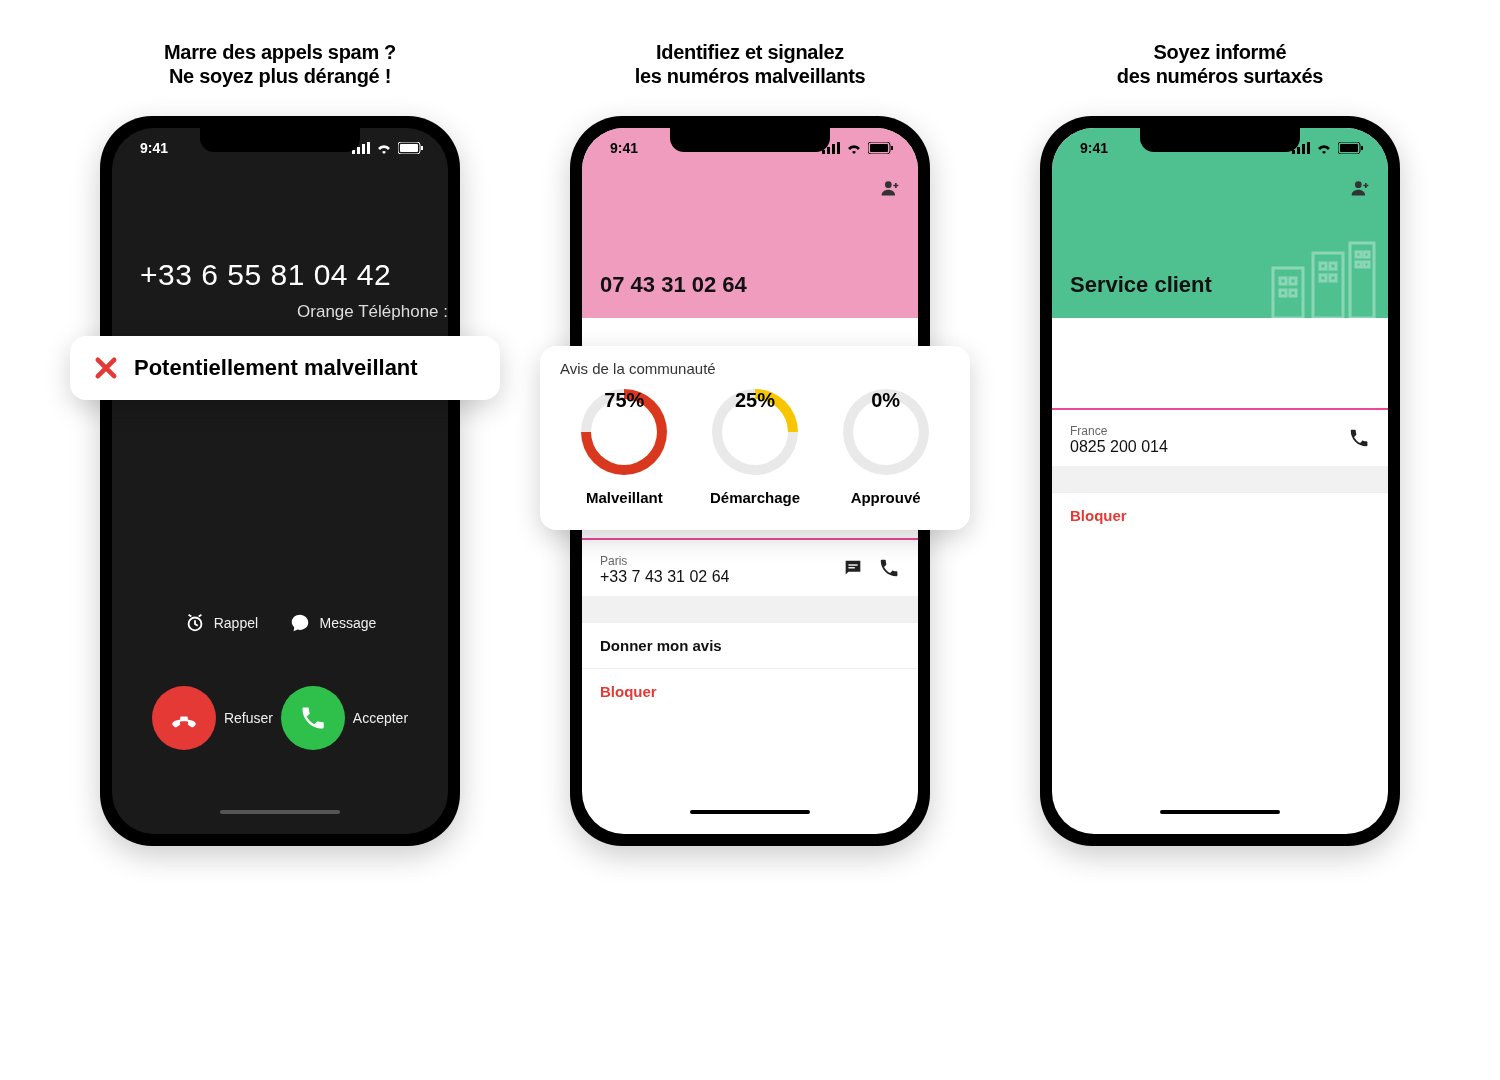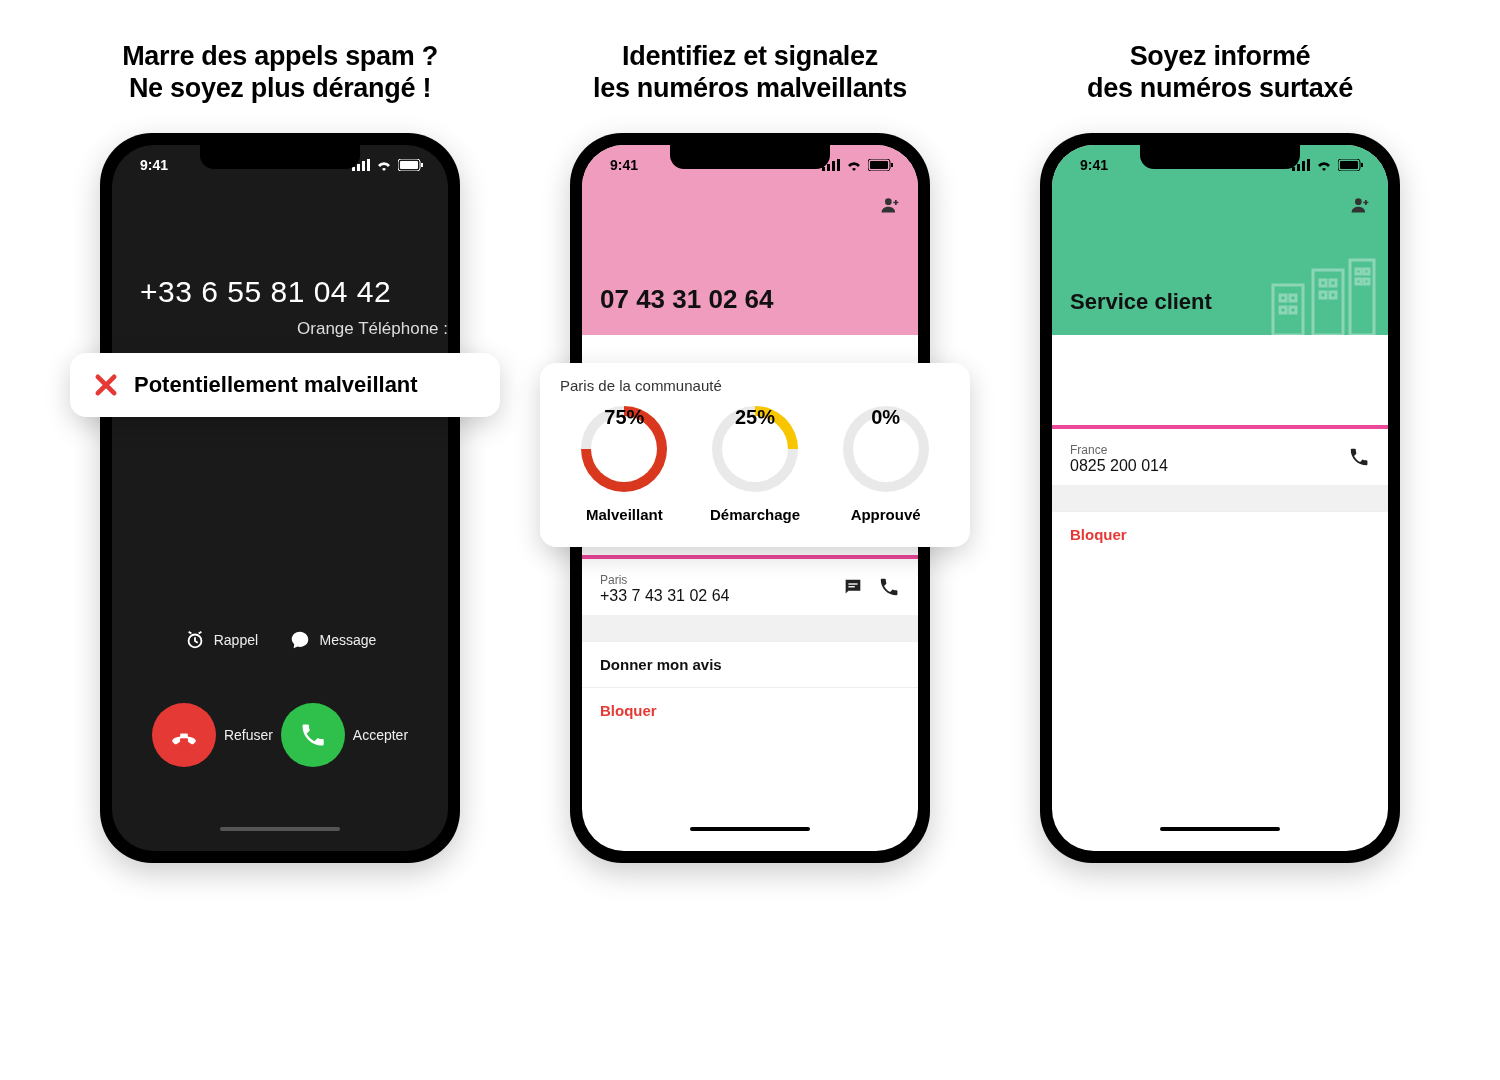--- a/index.html
+++ b/index.html
@@ -8,21 +8,21 @@
     background: #fff;
     width: 1500px;
     height: 1080px;
     padding: 40px 30px;
   }
   .row { display: flex; gap: 70px; justify-content: center; }
   .col { display: flex; flex-direction: column; align-items: center; width: 400px; }
   .headline {
     text-align: center;
     font-weight: 800;
-    font-size: 27px;
+    font-size: 20px;
     line-height: 1.2;
     margin-bottom: 28px;
     letter-spacing: -0.3px;
   }
 
   
   .phone {
     width: 360px;
     height: 730px;
     border-radius: 52px;
@@ -73,24 +73,24 @@
   .icon-btn {
     width: 64px; height: 64px; border-radius: 50%;
     display: flex; align-items: center; justify-content: center;
   }
   .decline { background: #e53935; }
   .accept  { background: #2fbf4b; }
 
   
   .screen-report { background: #fff; color: #111; height: 100%; position: relative; }
   .hdr2 { background: #f09cbf; height: 190px; position: relative; padding-top: 0;}
-  .hdr-num { position: absolute; left: 18px; bottom: 20px; font-size: 26px; font-weight: 700; }
+  .hdr-num { position: absolute; left: 18px; bottom: 20px; font-size: 22px; font-weight: 700; }
   .add-contact { position: absolute; right: 18px; top: 50px; }
 
-  .detail-row { padding: 14px 18px 10px; border-top: 4px solid #ec4899; display: flex; align-items: center; gap: 10px; }
+  .detail-row { padding: 14px 18px 10px; border-top: 2px solid #ec4899; display: flex; align-items: center; gap: 10px; }
   .detail-left small { display:block; color:#666; font-size:12px; }
   .detail-left span { font-size: 16px; }
   .detail-right { margin-left: auto; display:flex; gap:14px; }
   .link-row { padding: 14px 18px; font-size: 15px; font-weight: 600; border-top: 1px solid #eee;}
   .danger { color: #e53935; }
 
   
   .screen-service { background: #fff; color: #111; height: 100%; position: relative; }
   .hdr3 { background: #4fc190; height: 190px; position: relative; overflow:hidden;}
   .hdr3-title { position: absolute; left: 18px; bottom: 20px; font-size: 22px; font-weight: 700; color: #111; }
@@ -278,21 +278,21 @@
             </div>
           </div>
           <div class="gapfill"></div>
           <div class="link-row">Donner mon avis</div>
           <div class="link-row danger">Bloquer</div>
         </div>
         <div class="home-indicator" style="background:#000"></div>
       </div>
 
       <div class="callout callout-wide" style="top:230px">
-        <div class="title">Paris de la communauté</div>
+        <div class="title">Avis de la communauté</div>
         <div class="donut-row">
           <div class="donut-stack">
             <div class="donut" style="background: conic-gradient(rgb(217, 56, 30) 0deg, rgb(217, 56, 30) 270deg, rgb(233, 233, 233) 270deg, rgb(233, 233, 233) 360deg);">
                 <span>75%</span>
               </div>
             <div class="donut-label">Malveillant</div>
           </div>
           <div class="donut-stack">
             <div class="donut" style="background: conic-gradient(rgb(247, 198, 0) 0deg, rgb(247, 198, 0) 90deg, rgb(233, 233, 233) 90deg, rgb(233, 233, 233) 360deg);">
                 <span>25%</span>
@@ -306,21 +306,21 @@
             <div class="donut-label">Approuvé</div>
           </div>
         </div>
       </div>
     </div>
   </div>
 
   <div class="col">
     <div class="headline">
       <span>Soyez informé</span><br>
-      <span>des numéros surtaxé</span>
+      <span>des numéros surtaxés</span>
     </div>
     <div class="phone">
       <div class="bezel">
         <div class="notch"></div>
         <div class="screen-service">
           <div class="hdr3">
             <div class="status-bar" style="color:#000">
               <span>9:41</span>
               <span class="status-right">
                 <svg class="sig" viewBox="0 0 18 12" fill="#000">

